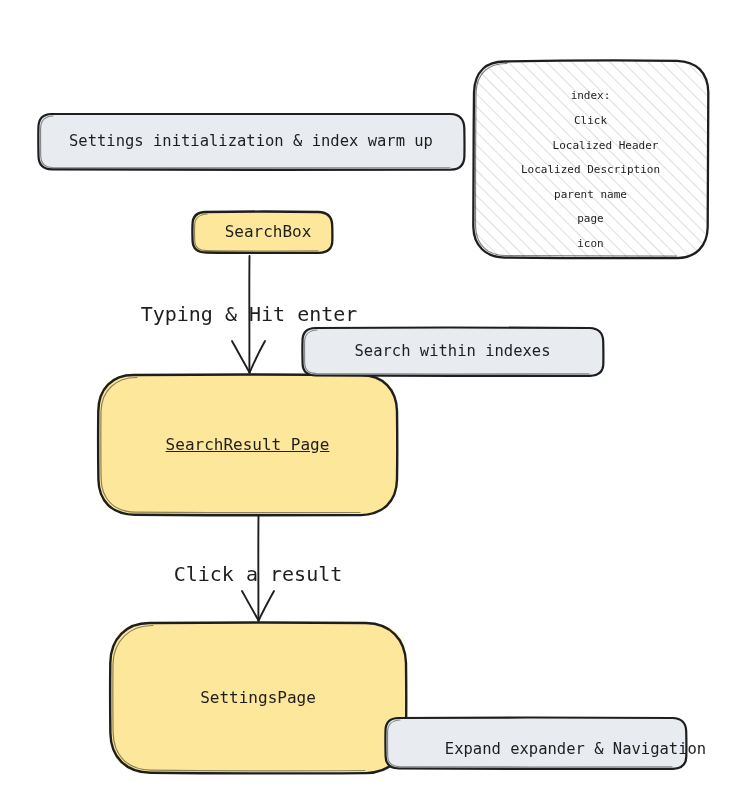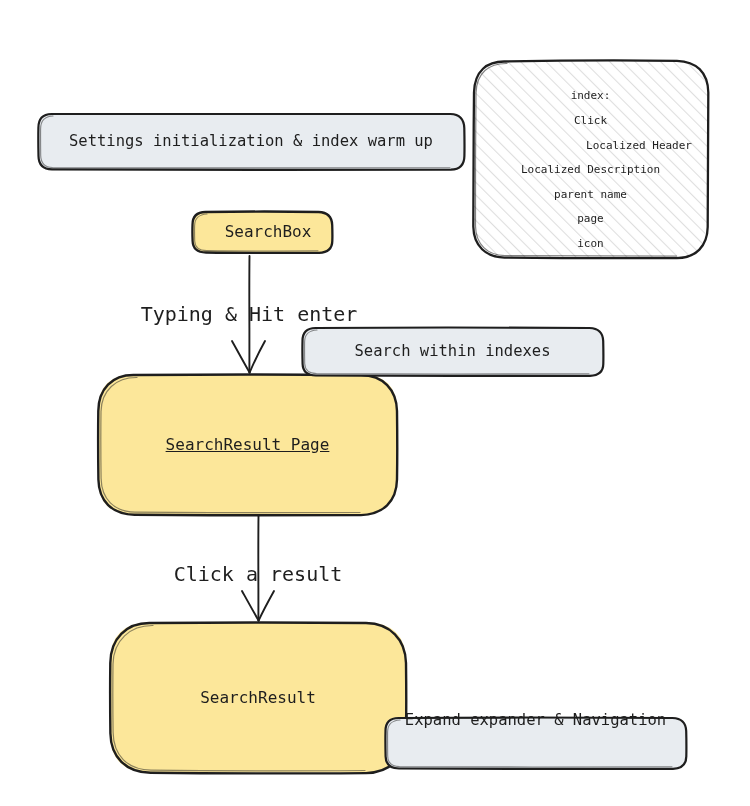--- a/index.html
+++ b/index.html
@@ -148,33 +148,33 @@
              C385.8,764.6 390,768.3 399,768.5 C487,769.1 585,769 673,768.8
              C682,768.5 686.2,764.2 686.3,756.5 C686.5,748 686.4,739 686.2,731
              C685.9,723 681.6,718.3 672.5,718 C585,717.3 487,717.4 398.5,718" fill="none" stroke="#1e1e1e" stroke-width="2.2" stroke-linecap="round"></path>
     <path d="M400,720 C392,720.3 387.6,725 387.6,732 C387.5,740 387.6,748.5 387.7,756
              C387.9,763 391.6,766.4 399.5,766.6 C487,767.1 585,767 672,766.8" fill="none" stroke="#1e1e1e" stroke-width="1.1" stroke-linecap="round" opacity="0.5"></path>
   </g>
 </svg>
 
 <div class="txt index-line" style="left:473px; top:90px; width:235px;">index:</div>
 <div class="txt index-line" style="left:473px; top:115px; width:235px;">Click</div>
-<div class="txt index-line" style="left:457px; top:140px; width:235px;text-align:right;">Localized Header</div>
+<div class="txt index-line" style="left:488px; top:140px; width:235px;">Localized Header</div>
 <div class="txt index-line" style="left:473px; top:164px; width:235px;">Localized Description</div>
 <div class="txt index-line" style="left:473px; top:189px; width:235px;">parent name</div>
 <div class="txt index-line" style="left:473px; top:213px; width:235px;text-align:center;">page</div>
 <div class="txt index-line" style="left:473px; top:238px; width:235px;">icon</div>
 
 <div class="txt tag-label ctr" style="left:38px; top:113px; width:426px; height:57px;">Settings initialization &amp; index warm up</div>
 
 <div class="txt tag-label ctr" style="left:302px; top:327px; width:301px; height:49px;">Search within indexes</div>
 
-<div class="txt tag-label ctr" style="left:385px; top:699px; width:301px; height:44px;">Expand expander &amp; Navigation</div>
+<div class="txt tag-label ctr" style="left:385px; top:728px; width:301px; height:44px;padding-left:40px;">Expand expander &amp; Navigation</div>
 
 <div class="txt node-label ctr" style="left:192px; top:211px; width:152px; height:42px;">SearchBox</div>
 
 <div class="txt node-label ctr" style="left:98px; top:374px; width:299px; height:141px;text-decoration:underline;">SearchResult Page</div>
 
-<div class="txt node-label ctr" style="left:110px; top:622px; width:296px; height:151px;">SearchResult</div>
+<div class="txt node-label ctr" style="left:110px; top:622px; width:296px; height:151px;">SettingsPage</div>
 
 <div class="txt edge-label" style="left:89px; top:304px; width:320px; text-align:center;">Typing &amp; Hit enter</div>
 
 <div class="txt edge-label" style="left:98px; top:564px; width:320px; text-align:center;">Click a result</div>
 
 </body></html>

